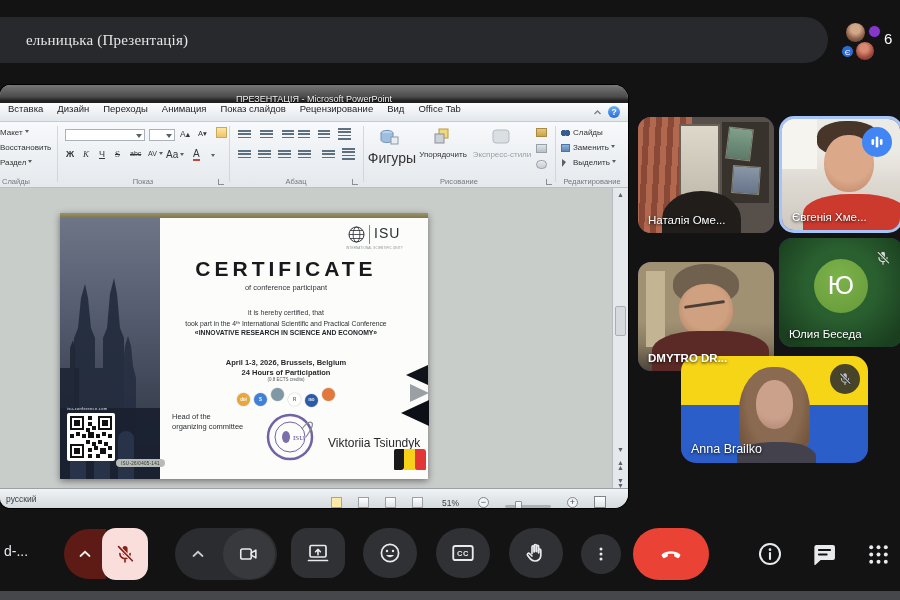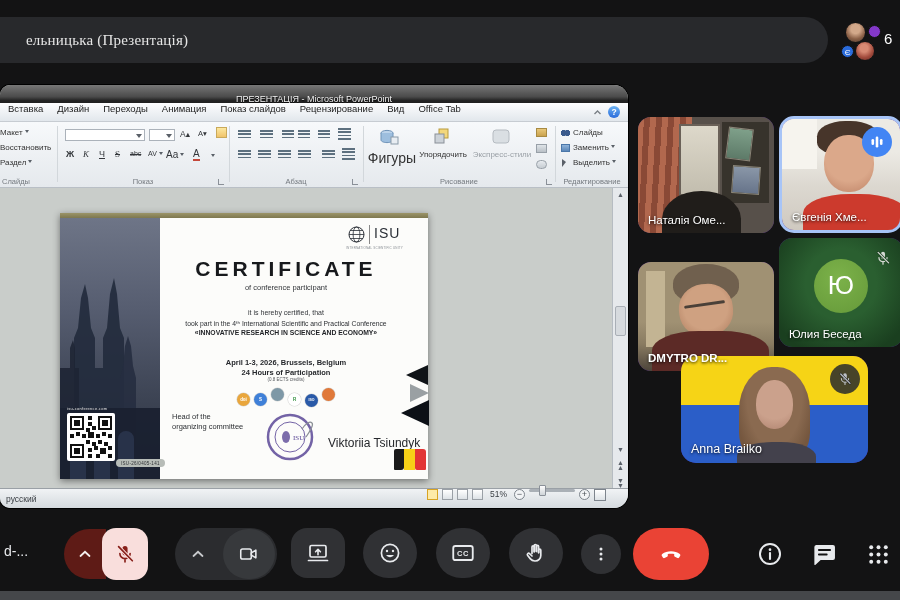--- a/index.html
+++ b/index.html
@@ -28,21 +28,21 @@
   .fbtn { position:absolute; font-size:9px; color:#33363a; }
   .dd-tri { display:inline-block; border:2.5px solid transparent; border-top:3.5px solid #5a6068; margin-left:2px; vertical-align:middle; }
   .mini-lines { display:inline-block; background:repeating-linear-gradient(180deg,#5d707f 0 1.6px,transparent 1.6px 3.4px); }
   .launcher { position:absolute; width:6px; height:6px; border-left:1px solid #8a9098; border-bottom:1px solid #8a9098; bottom:3px; }
   .pp-canvas { position:absolute; left:0; top:103px; width:100%; height:302px; background:#c9cdca; }
   .v-scroll { position:absolute; right:0; top:0; width:16px; height:100%; background:#e6e9ec; border-left:1px solid #b6bcc2; }
   .v-scroll .sbtn { position:absolute; left:1px; width:13px; text-align:center; font-size:7px; color:#5a6068; line-height:9px; }
   .v-thumb { position:absolute; left:2px; top:118px; width:11px; height:30px; background:#d6dade; border:1px solid #a9afb6; border-radius:2px; }
   .pp-statusbar { position:absolute; left:0; bottom:0; width:100%; height:20px; background:linear-gradient(#f1f3f5,#d4dade); border-top:1px solid #9aa0a6; display:flex; align-items:center; }
   .pp-statusbar .lang { margin-left:6px; font-size:8.5px; color:#3c4146; }
-  .sb-right { position:absolute; right:22px; top:0; height:100%; display:flex; align-items:flex-start; gap:4px; }
+  .sb-right { position:absolute; right:22px; top:0; height:100%; display:flex; align-items:flex-end; gap:16px; }
   .viewbox { width:11px; height:11px; border:1px solid #9aa0a6; background:linear-gradient(#fff,#dde2e6); }
   .viewbox.active { border:1px solid #d8a322; background:#fdeaa8; }
   .zoomglyph { width:11px; height:11px; border:1px solid #7d848c; border-radius:50%; color:#4a5056; font-size:9px; line-height:9px; text-align:center; background:#f2f4f6; }
 
   
   .slide { position:absolute; left:60px; top:25px; width:368px; height:266px; background:#fcfcfa; box-shadow:0 2px 7px rgba(0,0,0,.45); }
   .slide-band { position:absolute; left:0; top:0; width:100%; height:5px; background:linear-gradient(#9b9468,#7d774f); }
   .cathedral { position:absolute; left:0; top:5px; width:100px; height:261px; background:linear-gradient(180deg,#6e7587 0%,#565d70 35%,#3c4353 70%,#272d3c 100%); overflow:hidden; }
   .cert-text { color:#1f2125; text-align:center; }
   .badge { display:inline-block; width:13px; height:13px; border-radius:50%; font-size:4.5px; font-weight:bold; text-align:center; line-height:13px; margin:0 2px; box-shadow:0 0 0 .5px rgba(0,0,0,.15); }

